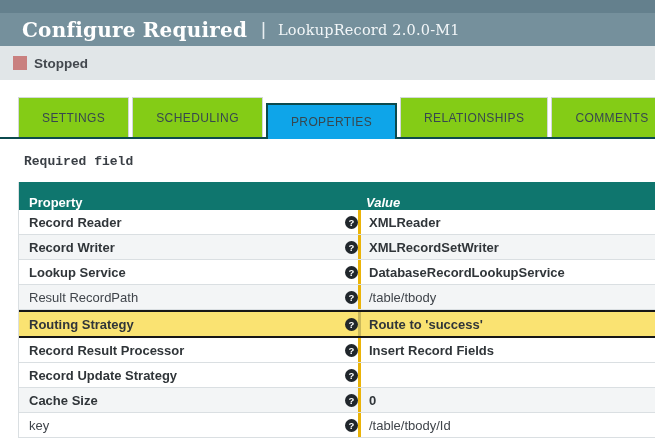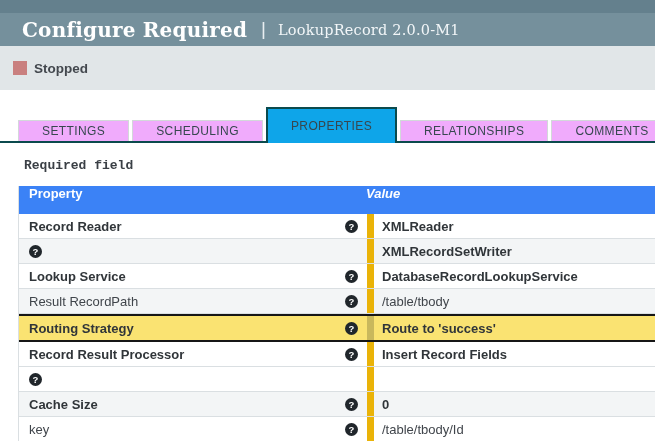--- a/index.html
+++ b/index.html
@@ -20,63 +20,63 @@
   .title-sep{
     color:#e8eef1;font-size:19px;font-weight:200;margin:0 12px 0 14px;
     font-family:"Liberation Sans",sans-serif;transform:translateY(-1px);
   }
   .dialog-subtitle{
     font-family:"DejaVu Serif","Liberation Serif",serif;
     font-size:14.5px;color:#f2f6f8;letter-spacing:.2px;
   }
   
   .status-bar{
-    height:44px;background:#e1e6e8;display:flex;align-items:center;padding-left:13px;
+    height:34px;background:#e1e6e8;display:flex;align-items:center;padding-left:13px;
   }
   .stopped-square{
     width:14px;height:14px;background:#c9807f;display:inline-block;margin-right:7px;
   }
   .status-label{font-size:13.5px;font-weight:700;color:#43484e;}
   
   .tab-bar{
     margin-top:17px;display:flex;align-items:flex-end;
     border-bottom:2px solid #0b4a4d;padding-left:18px;
   }
   .tab{
-    box-sizing:border-box;height:21px;margin-right:3px;background:#f0abfc;
+    box-sizing:border-box;height:40px;margin-right:3px;background:#84cc16;
     border:1px solid #d3d8da;border-bottom:none;
     display:flex;align-items:center;justify-content:center;
     padding:0 23px;cursor:pointer;
     font-size:12px;letter-spacing:.4px;color:#37474f;
   }
   .tab.active{
     height:36px;margin-bottom:-2px;background:#0ea5e9;
     border:2px solid #0b4a4d;border-bottom:none;position:relative;z-index:1;
   }
   
   .required-note{
     margin:15px 0 13px 24px;font-size:13px;font-weight:700;color:#3a3f45;font-family:Liberation Mono, monospace;
   }
   
   .props-table{margin-left:18px;border-left:1px solid #dadfe2;}
   .thead{
-    display:flex;background:#3b82f6;height:28px;align-items:flex-start;
+    display:flex;background:#0f766e;height:28px;align-items:flex-end;
   }
   .th{font-size:13px;font-weight:700;color:#ffffff;}
   .th.prop-h{width:329px;padding-left:10px;}
   .th.val-h{flex:1;padding-left:8px;font-style:italic;}
   .row{display:flex;background:#ffffff;border-bottom:1px solid #dadfe2;}
   .row.alt{background:#f3f5f6;}
   .row.highlight{
     background:#fae372;border-top:2px solid #161616;border-bottom:2px solid #161616;
   }
   .cell{display:flex;align-items:center;height:24px;font-size:13px;color:#40454b;}
   .prop-cell{
-    width:329px;padding-left:10px;padding-right:9px;
-    border-right:7px solid #eab308;justify-content:space-between;gap:27px;
+    width:329px;padding-left:10px;padding-right:0;
+    border-right:3px solid #eab308;justify-content:space-between;gap:27px;
   }
   .row.highlight .prop-cell{border-right-color:#c9b85c;}
   .val-cell{flex:1;padding-left:8px;}
   .row.req .pname,.row.req .val-cell{font-weight:700;color:#303539;}
   .help{
     flex:0 0 auto;width:13px;height:13px;border-radius:50%;background:#20262b;
     color:#ffffff;font-size:9.5px;font-weight:700;line-height:13px;
     display:inline-flex;align-items:center;justify-content:center;cursor:pointer;
   }
 </style>
@@ -123,20 +123,21 @@
   <div class="row req">
     <div class="cell prop-cell">
       <span class="pname">Record Reader</span>
       <span class="help">?</span>
     </div>
     <div class="cell val-cell">XMLReader</div>
   </div>
 
   <div class="row req alt">
     <div class="cell prop-cell">
+      <span class="pname">Record Writer</span>
       <span class="help">?</span>
     </div>
     <div class="cell val-cell">XMLRecordSetWriter</div>
   </div>
 
   <div class="row req">
     <div class="cell prop-cell">
       <span class="pname">Lookup Service</span>
       <span class="help">?</span>
     </div>
@@ -162,20 +163,21 @@
   <div class="row req">
     <div class="cell prop-cell">
       <span class="pname">Record Result Processor</span>
       <span class="help">?</span>
     </div>
     <div class="cell val-cell">Insert Record Fields</div>
   </div>
 
   <div class="row req">
     <div class="cell prop-cell">
+      <span class="pname">Record Update Strategy</span>
       <span class="help">?</span>
     </div>
   </div>
 
   <div class="row req alt">
     <div class="cell prop-cell">
       <span class="pname">Cache Size</span>
       <span class="help">?</span>
     </div>
     <div class="cell val-cell">0</div>

